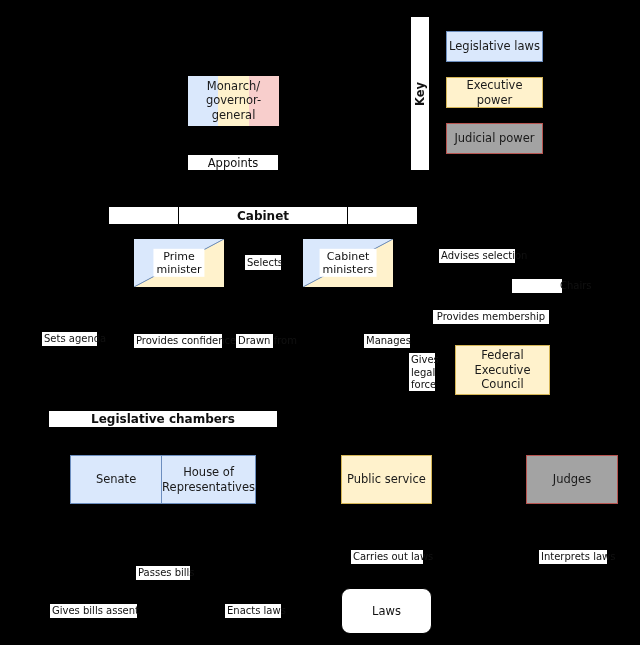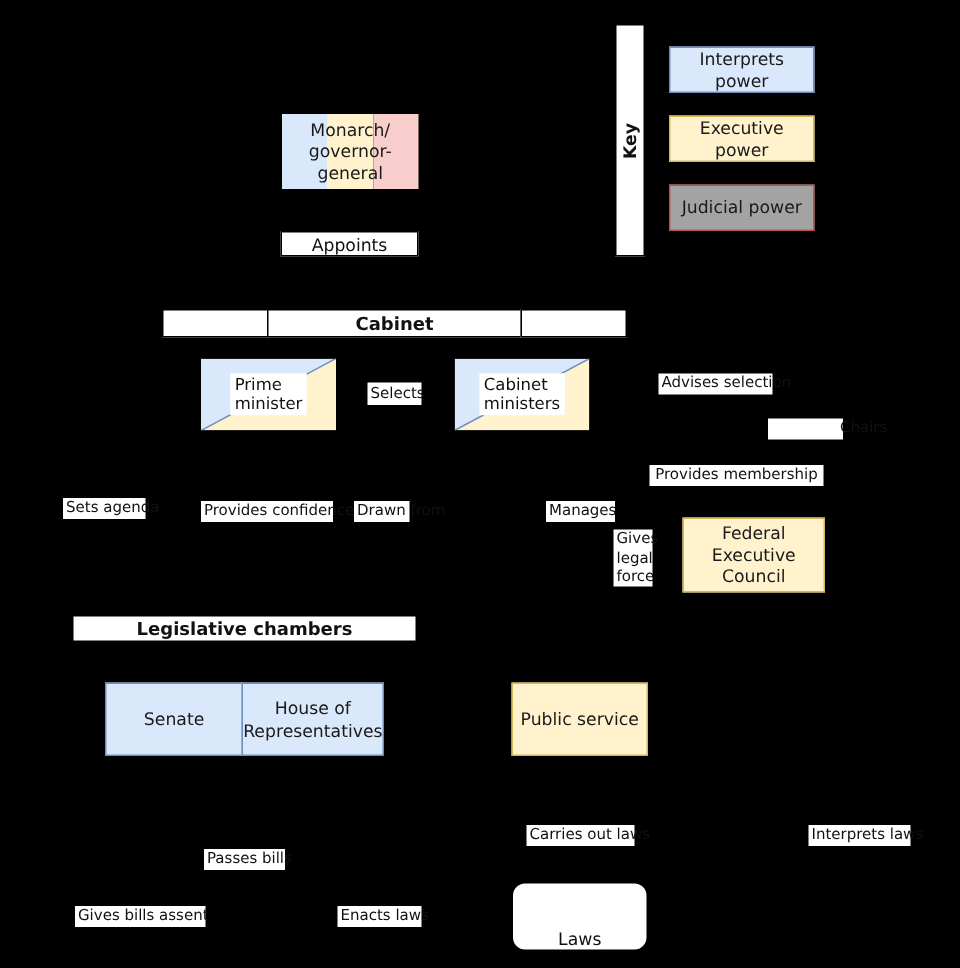--- a/index.html
+++ b/index.html
@@ -57,21 +57,21 @@
     pointer-events:none;
   }
 
   
   .diag{position:absolute;border:1px solid #000;box-sizing:border-box;overflow:hidden;}
   .diag .tri-wrap{position:absolute;inset:0;}
   .diag svg{position:absolute;inset:0;width:100%;height:100%;display:block;}
   .diag .dlabel{
     position:absolute;left:50%;top:50%;transform:translate(-50%,-50%);
     background:#fff;padding:1px 3px;font-size:11px;line-height:1.2;
-    color:#111;text-align:left;white-space:pre;
+    color:#111;text-align:center;white-space:pre;
   }
 
   
   .segbar{position:absolute;display:flex;box-sizing:border-box;}
   .segbar .seg{
     background:#fff;border:1px solid #000;box-sizing:border-box;
     display:flex;align-items:center;justify-content:center;
     font-size:12px;color:#111;
   }
   .segbar .seg + .seg{margin-left:-1px;}
@@ -92,21 +92,21 @@
   #chambers .half{
     flex:1 1 50%;background:#dae8fc;border:1px solid #6c8ebf;
     display:flex;align-items:center;justify-content:center;text-align:center;
     font-size:11.5px;color:#1a1a1a;line-height:1.25;box-sizing:border-box;
   }
   #chambers .half + .half{margin-left:-1px;}
 
   
   #laws{
     position:absolute;background:#fff;border:1px solid #000;border-radius:9px;
-    box-sizing:border-box;display:flex;align-items:flex-end;justify-content:center;
+    box-sizing:border-box;display:flex;align-items:center;justify-content:center;
     font-size:11.5px;color:#111;
   }
 </style>
 </head>
 <body>
 
 <div id="canvas">
 
   <div id="monarch" class="node" style="left:187px;top:75px;width:93px;height:52px;">
     <div class="band b-leg"></div>
@@ -116,21 +116,21 @@
 governor-general</div>
   </div>
 
   <div class="wbox" style="left:187px;top:154px;width:92px;height:17px;">Appoints</div>
 
   <div id="keybar" style="left:410px;top:16px;width:20px;height:155px;">
     <span>Key</span>
   </div>
 
   <div class="node pbox leg" style="left:446px;top:31px;width:97px;height:31px;">
-    <span>Interprets power</span>
+    <span>Legislative laws</span>
   </div>
   <div class="node pbox exe" style="left:446px;top:77px;width:97px;height:31px;">
     <span>Executive power</span>
   </div>
   <div class="node pbox jud" style="left:446px;top:123px;width:97px;height:31px;">
     <span>Judicial power</span>
   </div>
 
   <div class="segbar" style="left:108px;top:206px;width:310px;height:19px;">
     <div class="seg" style="width:71px;"></div>
@@ -196,20 +196,23 @@
     <div class="half">
       <span>House of
 Representatives</span>
     </div>
   </div>
 
   <div class="node pbox exe" style="left:341px;top:455px;width:91px;height:49px;">
     <span>Public service</span>
   </div>
 
+  <div class="node pbox jud" style="left:526px;top:455px;width:92px;height:49px;">
+    <span>Judges</span>
+  </div>
 
   <div class="elabel" style="left:136px;top:566px;width:54px;height:14px;line-height:12px;">Passes bills</div>
 
   <div class="elabel" style="left:50px;top:604px;width:87px;height:14px;line-height:12px;">Gives bills assent</div>
 
   <div class="elabel" style="left:225px;top:604px;width:56px;height:14px;line-height:12px;">Enacts laws</div>
 
   <div class="elabel" style="left:351px;top:550px;width:72px;height:14px;line-height:12px;">Carries out laws</div>
 
   <div class="elabel" style="left:539px;top:550px;width:68px;height:14px;line-height:12px;">Interprets laws</div>

